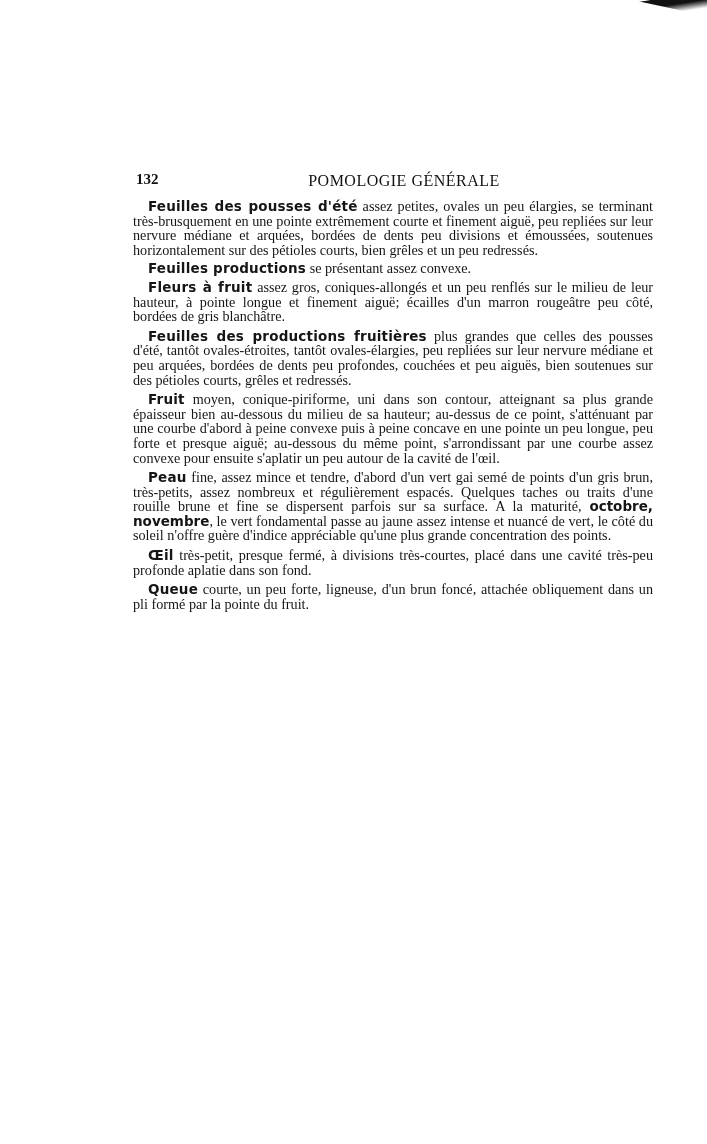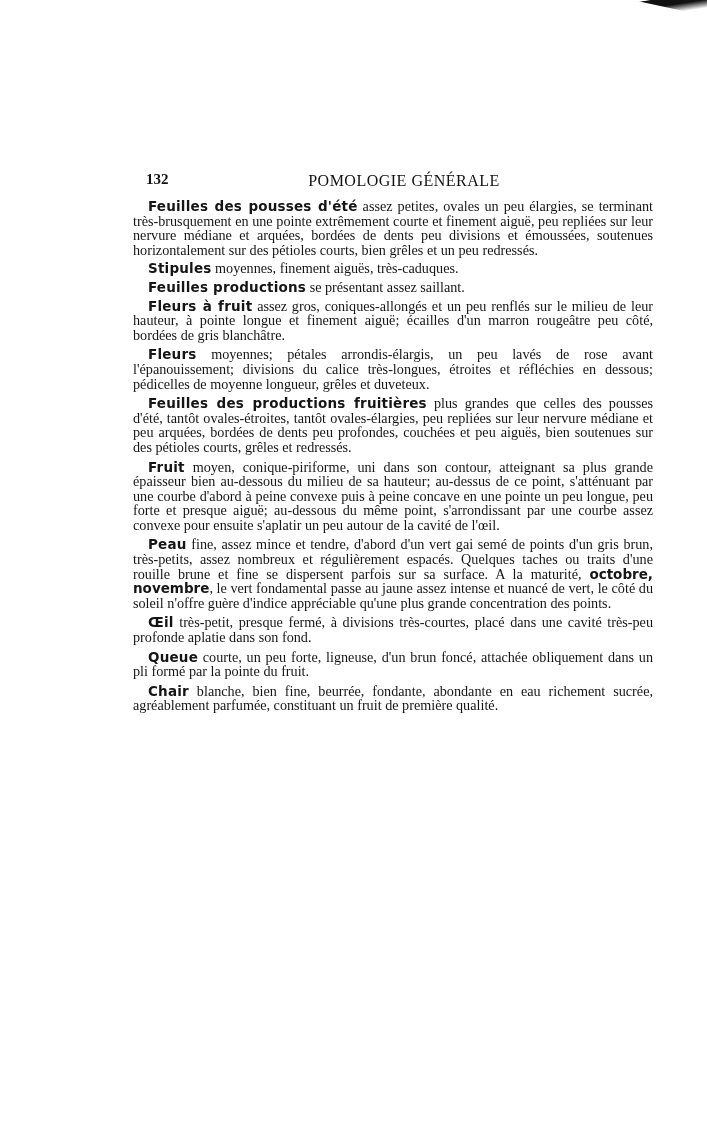--- a/index.html
+++ b/index.html
@@ -8,21 +8,21 @@
   .scan-mark {
     position: absolute; right: 0; top: 0; width: 70px; height: 16px;
     background: linear-gradient(160deg, transparent 40%, #111 42%, #111 60%, transparent 80%);
     transform: skewY(12deg); transform-origin: right top;
   }
   .running-head {
     position: absolute; left: 134px; top: 171px; width: 520px; height: 20px;
     font-family: "Liberation Serif", serif; color: #111;
   }
   .page-number {
-    position: absolute; left: 12px; top: 0; font-size: 15px; font-weight: bold; font-family: Liberation Serif, serif;
+    position: absolute; left: 2px; top: 0; font-size: 15px; font-weight: bold; font-family: Liberation Serif, serif;
   }
   .header-title {
     position: absolute; left: 0; right: 0; top: 1px; text-align: center;
     font-size: 16px; letter-spacing: 0.5px; padding-left: 20px;
   }
   .body-text {
     position: absolute; left: 133px; top: 199px; width: 520px;
     font-family: "Liberation Serif", serif; font-size: 14.2px; line-height: 14.6px;
     color: #151515; text-align: justify; hyphens: manual;
   }
@@ -43,34 +43,31 @@
   <div class="scan-mark"></div>
 
   <div class="running-head">
     <span class="page-number">132</span>
     <span class="header-title">POMOLOGIE GÉNÉRALE</span>
   </div>
 
   <div class="body-text">
     <p class="para"><span class="lead">Feuilles des pousses d'été</span><span> assez petites, ovales un peu élargies, se terminant très-brusquement en une pointe extrêmement courte et finement aiguë, peu repliées sur leur nervure médiane et arquées, bordées de dents peu divisions et émoussées, soutenues horizontalement sur des pétioles courts, bien grêles et un peu redressés.</span></p>
 
-    <p class="para"><span class="lead">Stipules</span><span> moyennes, finement aiguës, très-caduques.</span></p>
 
-    <p class="para"><span class="lead">Feuilles productions</span><span> se présentant assez saillant.</span></p>
+    <p class="para"><span class="lead">Feuilles productions</span><span> se présentant assez convexe.</span></p>
 
     <p class="para gap"><span class="lead">Fleurs à fruit</span><span> assez gros, coniques-allongés et un peu renflés sur le milieu de leur hauteur, à pointe longue et finement aiguë; écailles d'un marron rougeâtre peu côté, bordées de gris blanchâtre.</span></p>
 
-    <p class="para gap"><span class="lead">Fleurs</span><span> moyennes; pétales arrondis-élargis, un peu lavés de rose avant l'épanouissement; divisions du calice très-longues, étroites et réfléchies en dessous; pédicelles de moyenne longueur, grêles et duveteux.</span></p>
 
     <p class="para gap"><span class="lead">Feuilles des productions fruitières</span><span> plus grandes que celles des pousses d'été, tantôt ovales-étroites, tantôt ovales-élargies, peu repliées sur leur nervure médiane et peu arquées, bordées de dents peu profondes, couchées et peu aiguës, bien soutenues sur des pétioles courts, grêles et redressés.</span></p>
 
 
     <p class="para gap"><span class="lead">Fruit</span><span> moyen, conique-piriforme, uni dans son contour, atteignant sa plus grande épaisseur bien au-dessous du milieu de sa hauteur; au-dessus de ce point, s'atténuant par une courbe d'abord à peine convexe puis à peine concave en une pointe un peu longue, peu forte et presque aiguë; au-dessous du même point, s'arrondissant par une courbe assez convexe pour ensuite s'aplatir un peu autour de la cavité de l'œil.</span></p>
 
     <p class="para gap"><span class="lead">Peau</span><span> fine, assez mince et tendre, d'abord d'un vert gai semé de points d'un gris brun, très-petits, assez nombreux et régulièrement espacés. Quelques taches ou traits d'une rouille brune et fine se dispersent parfois sur sa surface. A la maturité, </span><span class="inline-bold">octobre, novembre</span><span>, le vert fondamental passe au jaune assez intense et nuancé de vert, le côté du soleil n'offre guère d'indice appréciable qu'une plus grande concentration des points.</span></p>
 
     <p class="para gap"><span class="lead">Œil</span><span> très-petit, presque fermé, à divisions très-courtes, placé dans une cavité très-peu profonde aplatie dans son fond.</span></p>
 
     <p class="para gap"><span class="lead">Queue</span><span> courte, un peu forte, ligneuse, d'un brun foncé, attachée obliquement dans un pli formé par la pointe du fruit.</span></p>
 
-    <p class="para"><span class="lead">Chair</span><span> blanche, bien fine, beurrée, fondante, abondante en eau richement sucrée, agréablement parfumée, constituant un fruit de première qualité.</span></p>
   </div>
 </div>
 
 </body></html>

